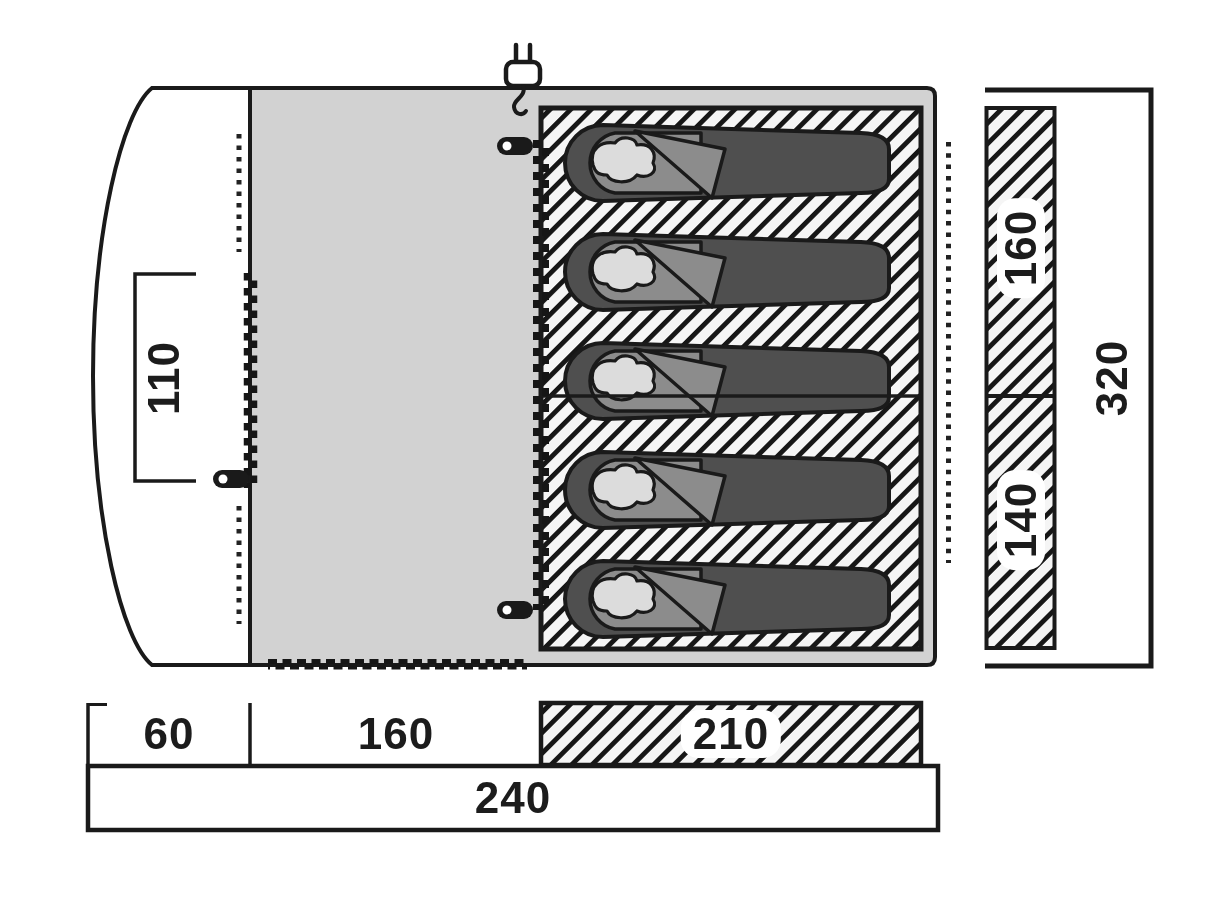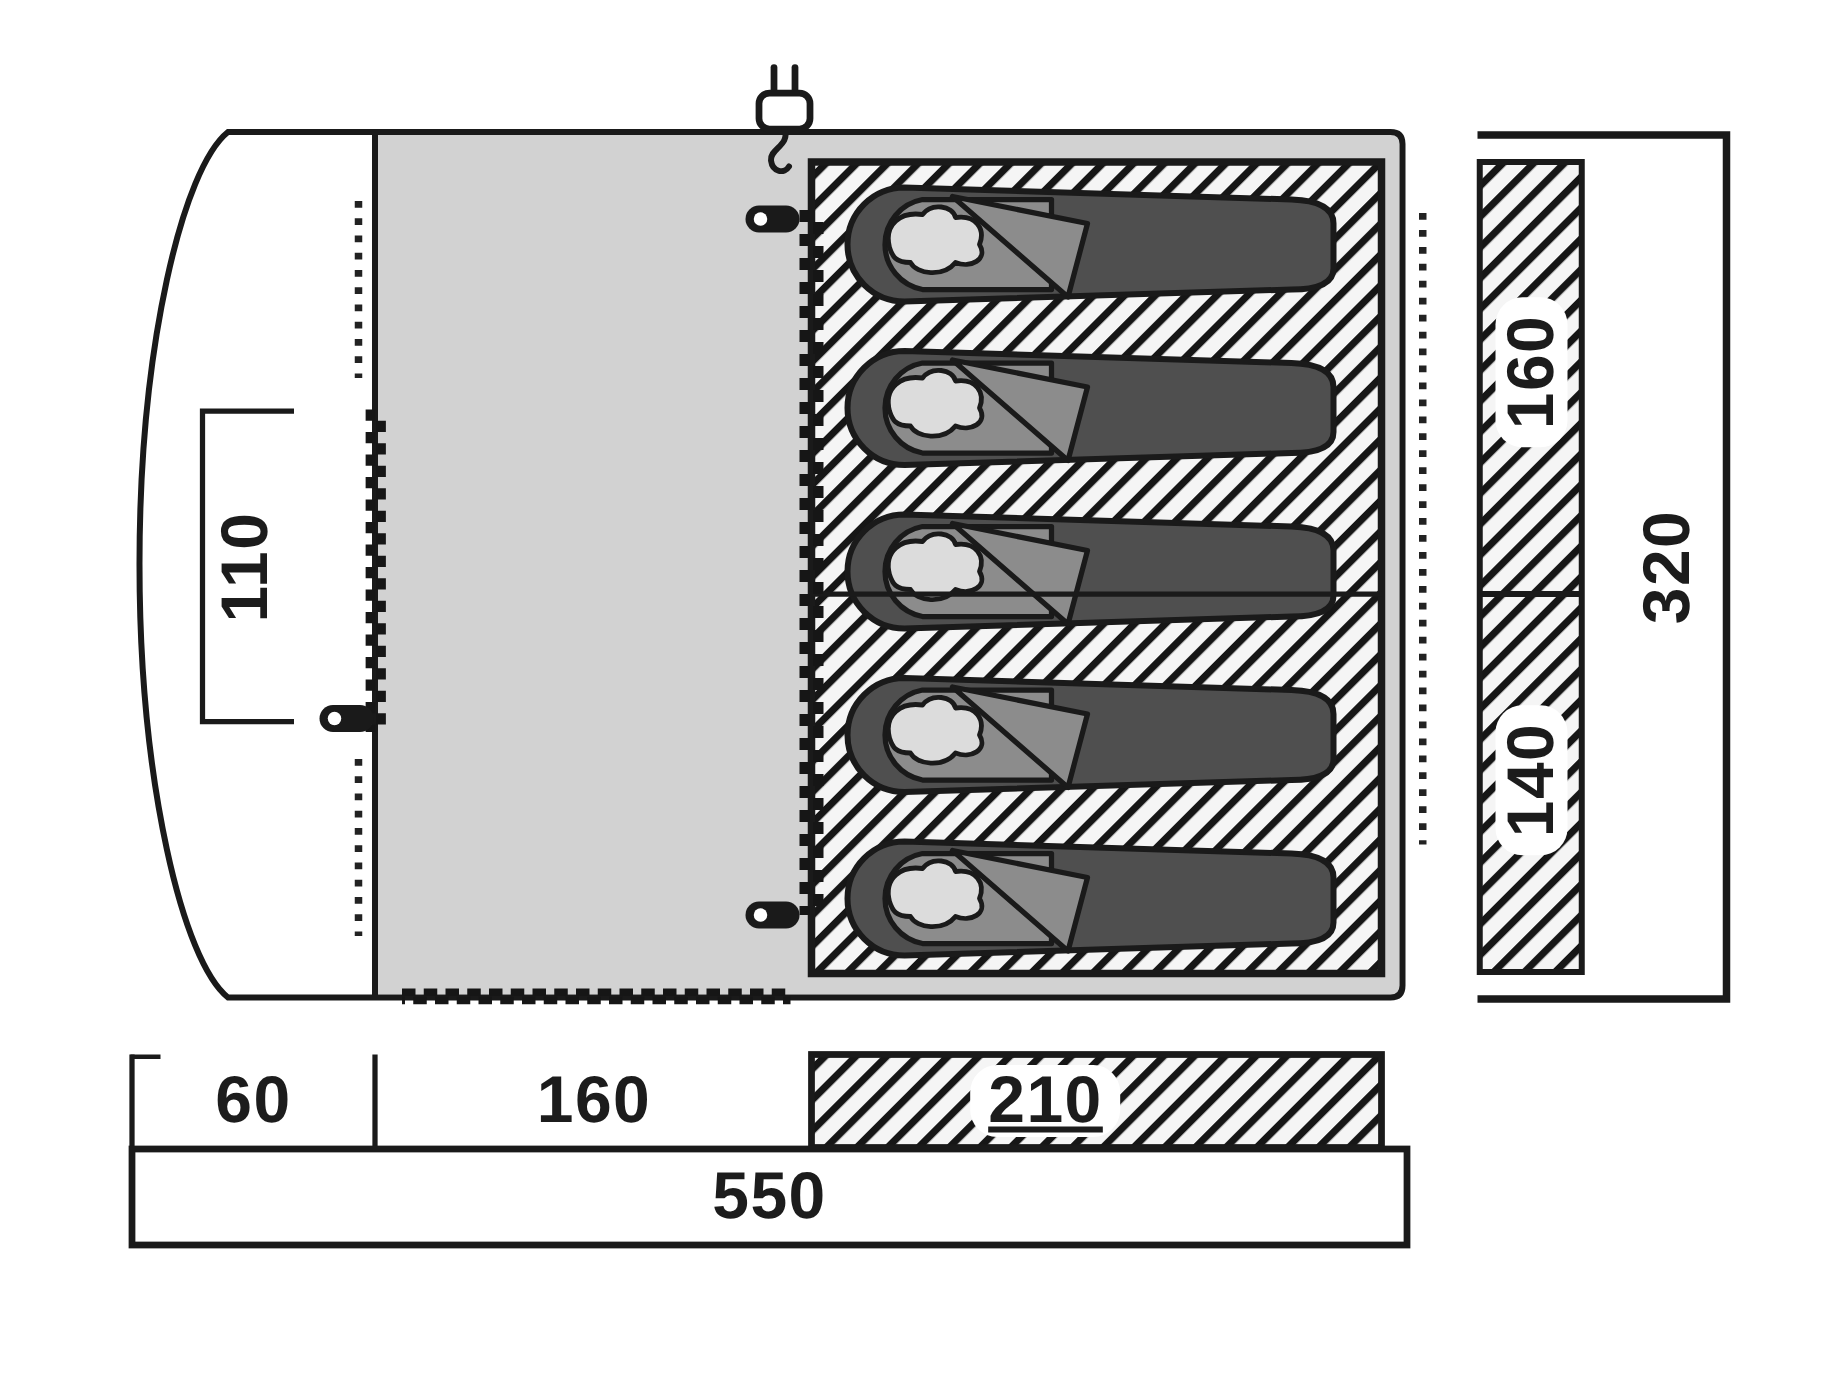--- a/index.html
+++ b/index.html
@@ -121,17 +121,17 @@
   <div class="dim-label rot blob" style="left:1021px;top:248px;">160</div>
 
   <div class="dim-label rot blob" style="left:1021px;top:520px;">140</div>
 
   <div class="dim-label rot" style="left:1112px;top:378px;">320</div>
 
   <div class="dim-label" style="left:169px;top:734px;">60</div>
 
   <div class="dim-label" style="left:396px;top:734px;">160</div>
 
-  <div class="dim-label blob" style="left:697px;top:734px;text-decoration:underline;">210</div>
+  <div class="dim-label blob" style="left:731px;top:734px;">210</div>
 
-  <div class="dim-label" style="left:513px;top:798px;">550</div>
+  <div class="dim-label" style="left:513px;top:798px;">240</div>
 
 </div>
 
 </body></html>

